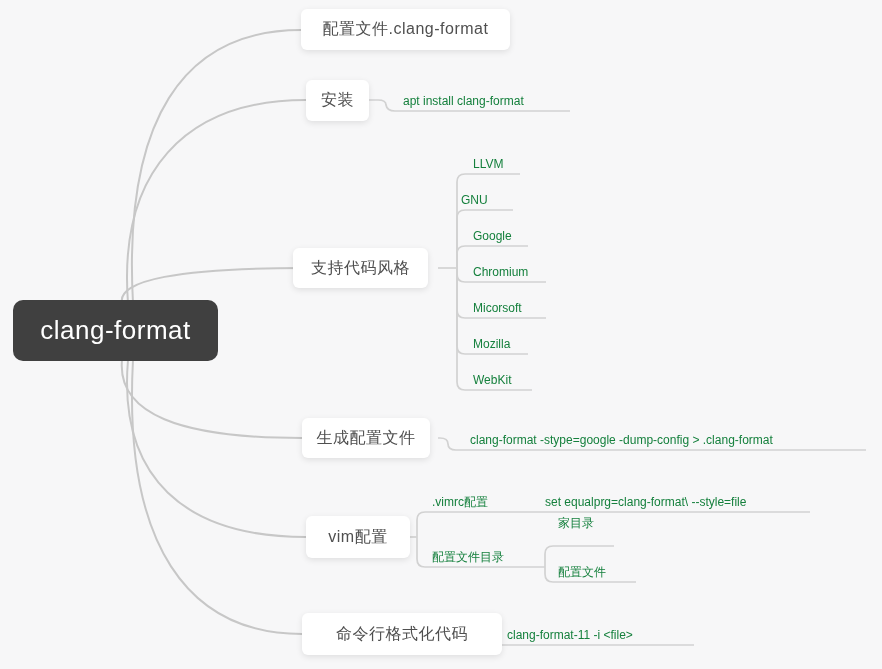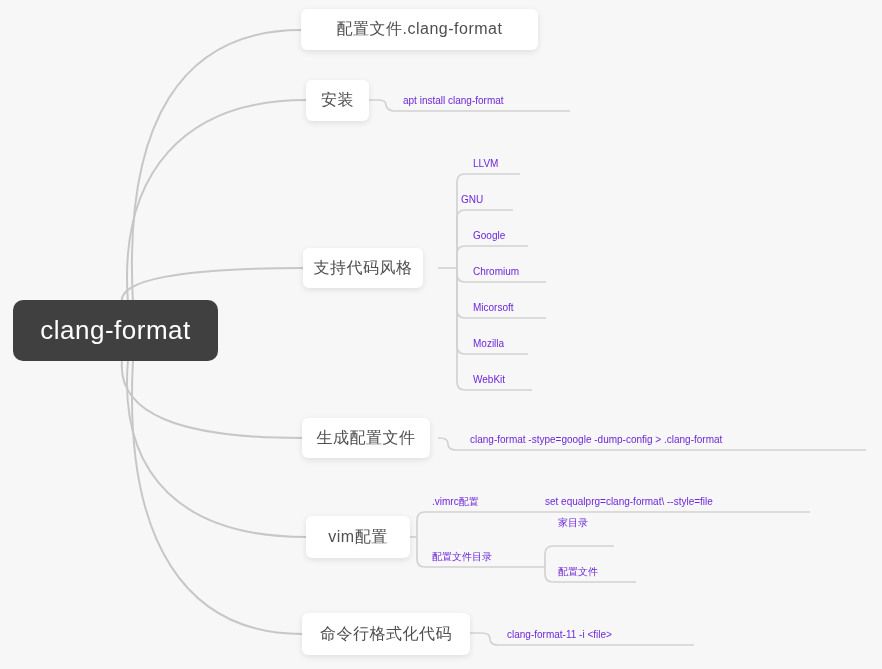--- a/index.html
+++ b/index.html
@@ -20,31 +20,31 @@
     font-size:16px; letter-spacing:0.5px; color:#4f4f4f;
     white-space:nowrap; box-sizing:border-box;
   }
   .root {
     position:absolute; left:13px; top:300px; width:205px; height:61px;
     background:#404040; border-radius:10px;
     display:flex; align-items:center; justify-content:center;
     color:#ffffff; font-size:26px; letter-spacing:0.5px;
   }
   .leaf {
-    position:absolute; font-size:10px; color:#6d28d9;
+    position:absolute; font-size:12px; color:#15803d;
     white-space:nowrap; line-height:18px;
   }
 
   
-  .b-config  { left:301px; top:9px;   width:237px; height:41px; }
+  .b-config  { left:301px; top:9px;   width:209px; height:41px; }
   .b-install { left:306px; top:80px;  width:63px;  height:41px; }
-  .b-styles  { left:303px; top:248px; width:120px; height:40px; }
+  .b-styles  { left:293px; top:248px; width:135px; height:40px; }
   .b-gen     { left:302px; top:418px; width:128px; height:40px; }
   .b-vim     { left:306px; top:516px; width:104px;  height:42px; }
-  .b-cli     { left:302px; top:613px; width:168px; height:42px; }
+  .b-cli     { left:302px; top:613px; width:200px; height:42px; }
 
   
   .l-apt    { left:403px; top:92px;  }
   .l-llvm   { left:473px; top:155px; }
   .l-gnu    { left:461px; top:191px; }
   .l-google { left:473px; top:227px; }
   .l-chrom  { left:473px; top:263px; }
   .l-micor  { left:473px; top:299px;text-align:center; }
   .l-mozil  { left:473px; top:335px; }
   .l-webkit { left:473px; top:371px; }

